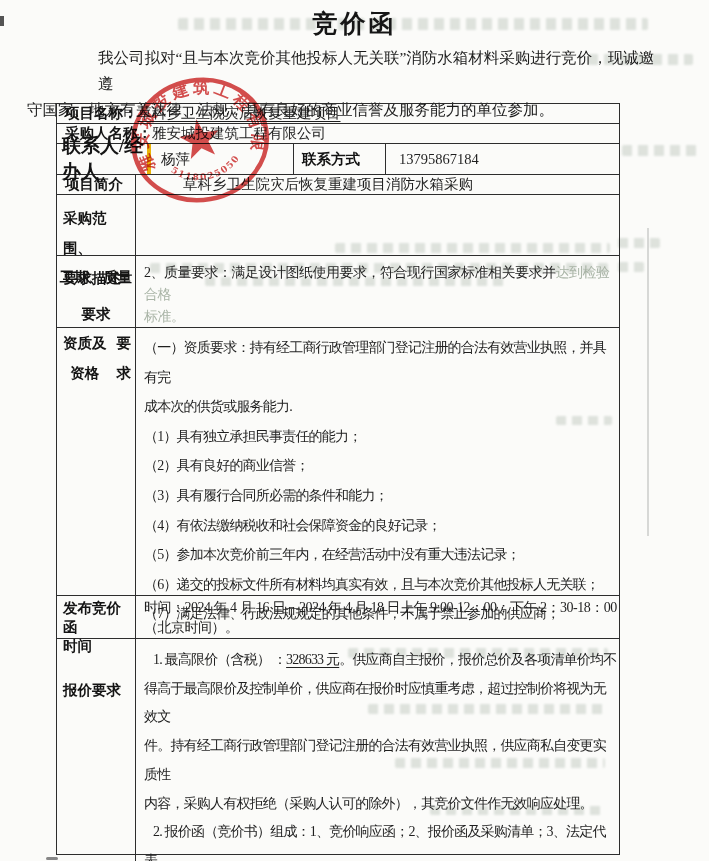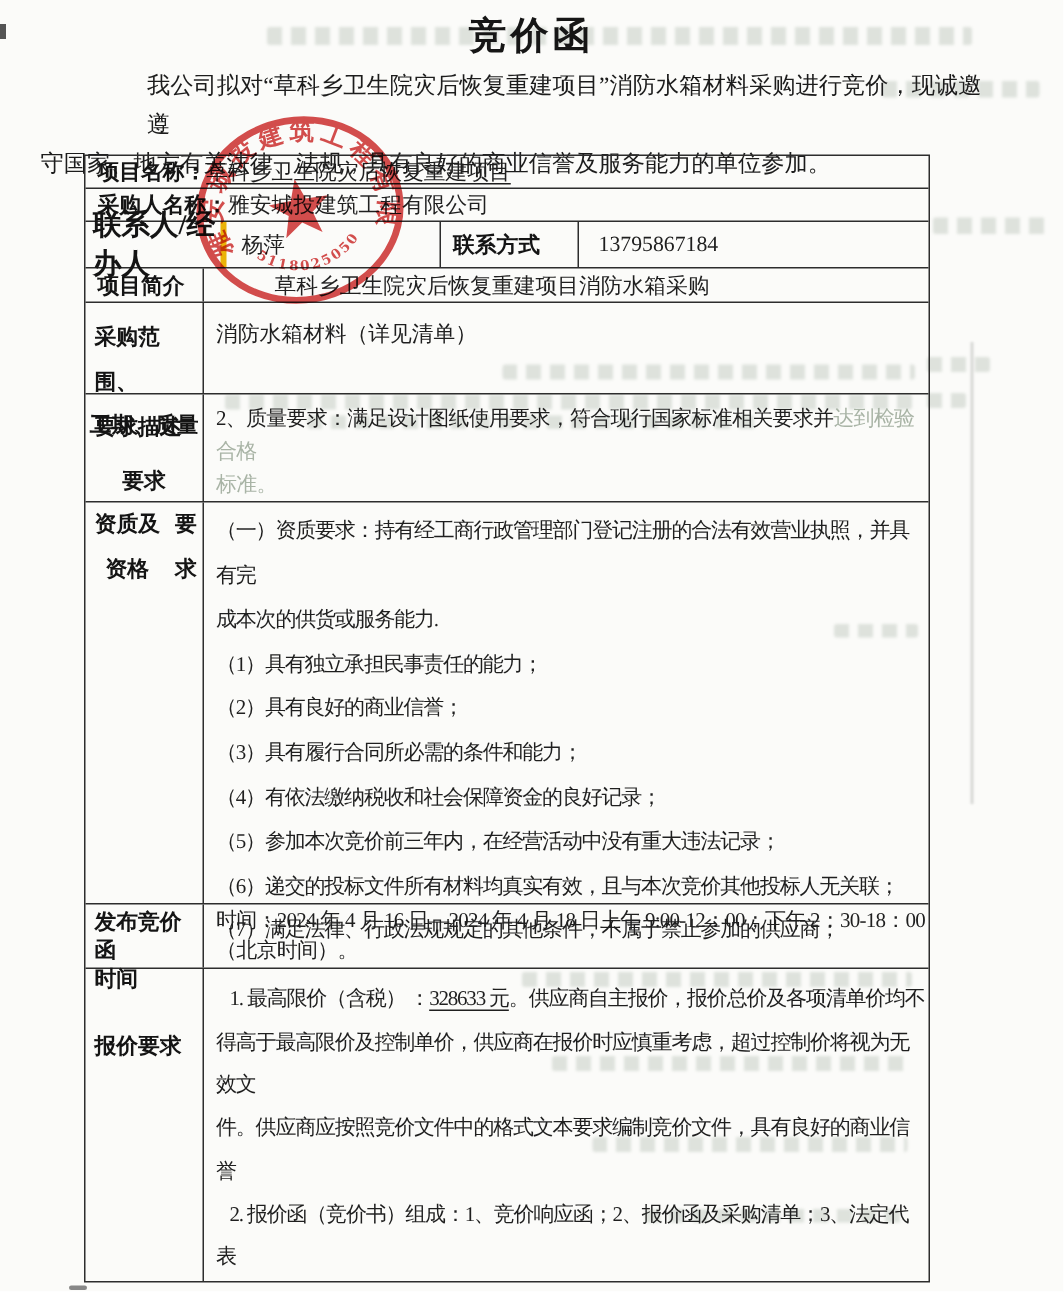--- a/index.html
+++ b/index.html
@@ -101,21 +101,21 @@
   <div class="ghost g8"></div>
   <div class="ghost g9"></div>
   <div class="ghost g10"></div>
   <div class="ghost-vline"></div>
   <div class="speck1"></div>
   <div class="speck2"></div>
 
   <div class="title">竞价函</div>
 
   <div class="intro">
-    <div class="l1">我公司拟对“草科乡卫生院灾后恢复重建项目”消防水箱材料采购进行竞价，现诚邀遵</div>
+    <div class="l1">我公司拟对“且与本次竞价其他投标人无关联”消防水箱材料采购进行竞价，现诚邀遵</div>
     <div class="l2">守国家、地方有关法律、法规，具有良好的商业信誉及服务能力的单位参加。</div>
   </div>
 
   <div class="doc-table">
 
     <div class="trow r1">
       <div class="cell full-cell">
         <span class="lbl">项目名称：</span>
         <span class="uline">草科乡卫生院灾后恢复重建项目</span>
       </div>
@@ -138,21 +138,20 @@
     <div class="trow r4">
       <div class="label-cell">项目简介</div>
       <div class="content-cell">草科乡卫生院灾后恢复重建项目消防水箱采购</div>
     </div>
 
     <div class="trow r5">
       <div class="label-cell">
         <div>采购范围、</div>
         <div>要求描述</div>
       </div>
-      <div class="content-cell">消防水箱材料（详见清单）</div>
     </div>
 
     <div class="trow r6">
       <div class="label-cell">
         <div>工期、质量</div>
         <div class="l2">要求</div>
       </div>
       <div class="content-cell">
         <div>
           <span>2、质量要求：满足设计图纸使用要求，符合现行国家标准相关要求并</span><span class="faded">达到检验合格</span>
@@ -190,21 +189,22 @@
       </div>
     </div>
 
     <div class="trow r9">
       <div class="label-cell">报价要求</div>
       <div class="content-cell">
         <div class="indent">
           <span>1. 最高限价（含税） ：</span><span class="uline">328633 元</span><span>。供应商自主报价，报价总价及各项清单价均不</span>
         </div>
         <div>得高于最高限价及控制单价，供应商在报价时应慎重考虑，超过控制价将视为无效文</div>
-        <div>件。供应商应按照竞价文件中的格式文本要求编制竞价文件，具有良好的商业信誉</div>
+        <div>件。持有经工商行政管理部门登记注册的合法有效营业执照，供应商私自变更实质性</div>
+        <div>内容，采购人有权拒绝（采购人认可的除外），其竞价文件作无效响应处理。</div>
         <div class="indent">2. 报价函（竞价书）组成：1、竞价响应函；2、报价函及采购清单；3、法定代表</div>
 
       </div>
     </div>
 
   </div>
 
   <svg class="stamp" width="170" height="150" viewBox="0 0 170 150" aria-hidden="true">
     <g transform="rotate(-10 85 75)" fill="#cf2f2f" stroke="none">
       <defs>

